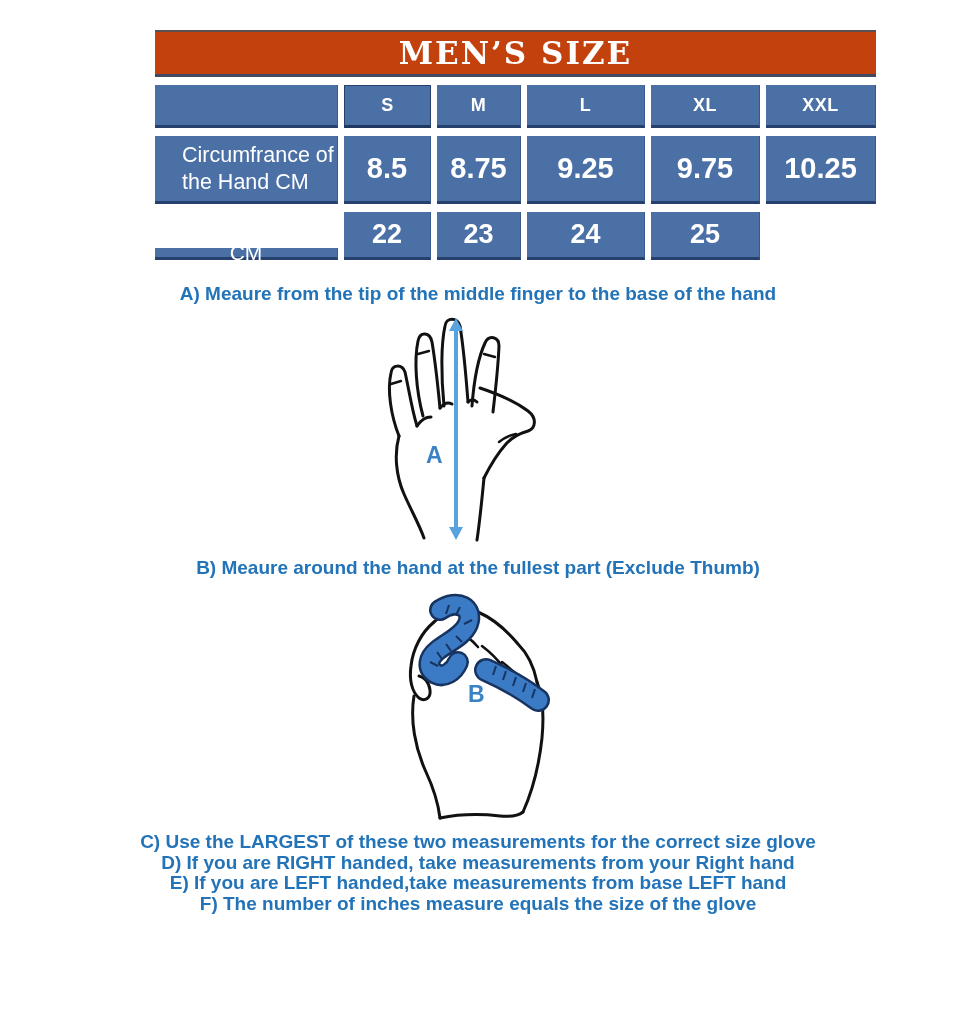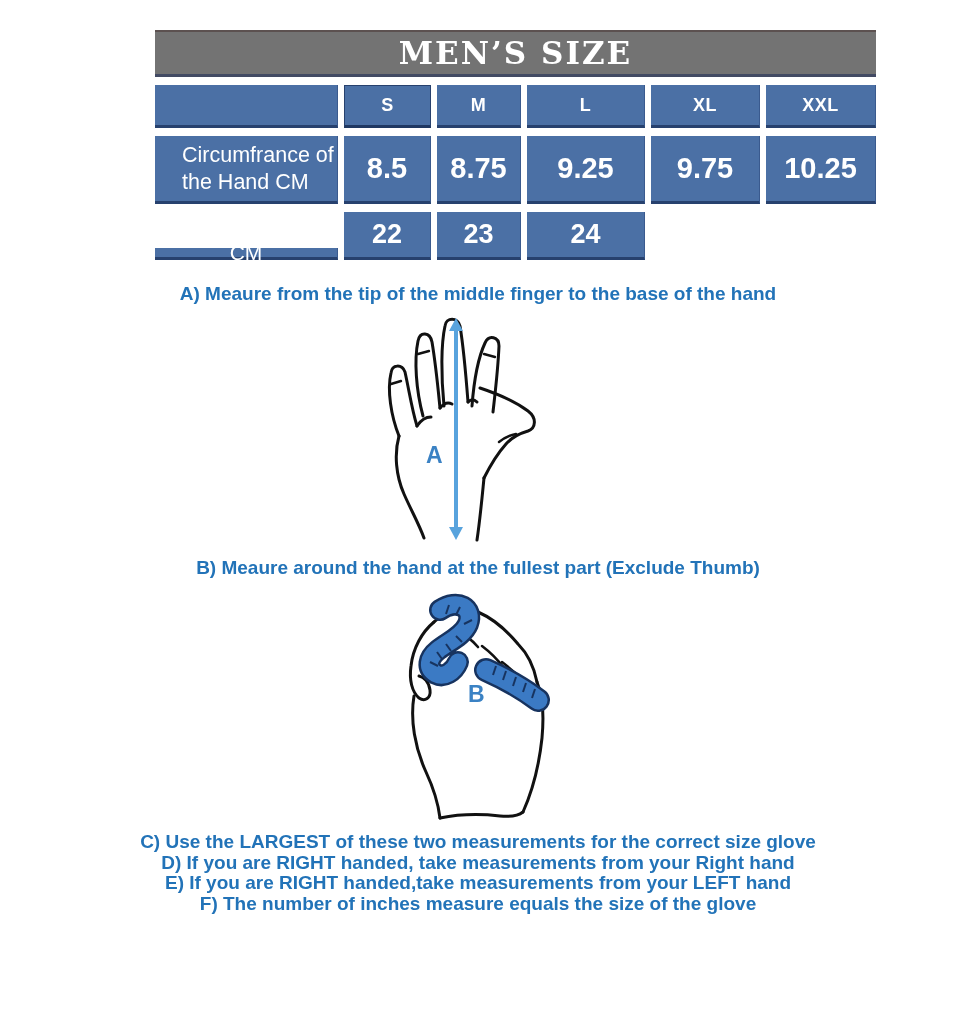--- a/index.html
+++ b/index.html
@@ -3,21 +3,21 @@
 <meta charset="utf-8">
 <style>
   html,body{margin:0;padding:0;background:#ffffff;}
   #sheet{
     position:relative;width:956px;height:1024px;background:#ffffff;overflow:hidden;
     font-family:"Liberation Sans",sans-serif;
   }
   
   .size-table{position:absolute;left:155px;top:30px;width:721px;}
   .table-title{
-    box-sizing:border-box;height:47px;background:#737373;color:#ffffff;
+    box-sizing:border-box;height:47px;background:#c2410c;color:#ffffff;
     display:flex;align-items:center;justify-content:center;
     font-family:"DejaVu Serif",serif;font-weight:bold;font-size:31px;letter-spacing:2px;
     border-top:2px solid #5c5150;border-bottom:3px solid #424a63;
   }
   .table-grid{
     margin-top:8px;display:grid;
     grid-template-columns:183px 87px 84px 118px 109px 110px;
     grid-template-rows:43px 68px 48px;
     column-gap:6px;row-gap:8px;
   }
@@ -69,20 +69,21 @@
       <div class="cell num-lg">8.5</div>
       <div class="cell num-lg">8.75</div>
       <div class="cell num-lg">9.25</div>
       <div class="cell num-lg">9.75</div>
       <div class="cell num-lg">10.25</div>
 
       <div class="cell row-label-center">CM</div>
       <div class="cell num-md">22</div>
       <div class="cell num-md">23</div>
       <div class="cell num-md">24</div>
+      <div class="cell num-md">25</div>
     </div>
   </div>
 
   <div class="instr instr-a">A) Meaure from the tip of the middle finger to the base of the hand</div>
 
   <svg class="diagram diagram-hand" width="176" height="232" viewBox="0 0 176 232">
     <g stroke="#111111" stroke-width="3" fill="none" stroke-linecap="round" stroke-linejoin="round">
       <path d="M21,122 C13,102 9,76 13,59 C14,50 24,50 27,58 C31,76 34,96 39,112"></path>
       <path d="M45,102 C38,76 36,46 40,27 C42,17 52,18 54,28 C58,52 60,74 62,94"></path>
       <path d="M66,92 C63,62 63,30 67,12 C68,3 80,3 82,12 C86,36 88,62 90,88"></path>
@@ -141,17 +142,17 @@
           <path d="M41,62 l5,7"></path>
           <path d="M34,72 l8,4"></path>
       </g>
     </g>
     <text x="72" y="112" font-size="23" fill="#3b82c4">B</text>
   </svg>
 
   <div class="instr instr-cf">
     <div>C) Use the LARGEST of these two measurements for the correct size glove</div>
     <div>D) If you are RIGHT handed, take measurements from your Right hand</div>
-    <div>E) If you are RIGHT handed,take measurements from your LEFT hand</div>
+    <div>E) If you are LEFT handed,take measurements from base LEFT hand</div>
     <div>F) The number of inches measure equals the size of the glove</div>
   </div>
 
 </div>
 
 </body></html>

